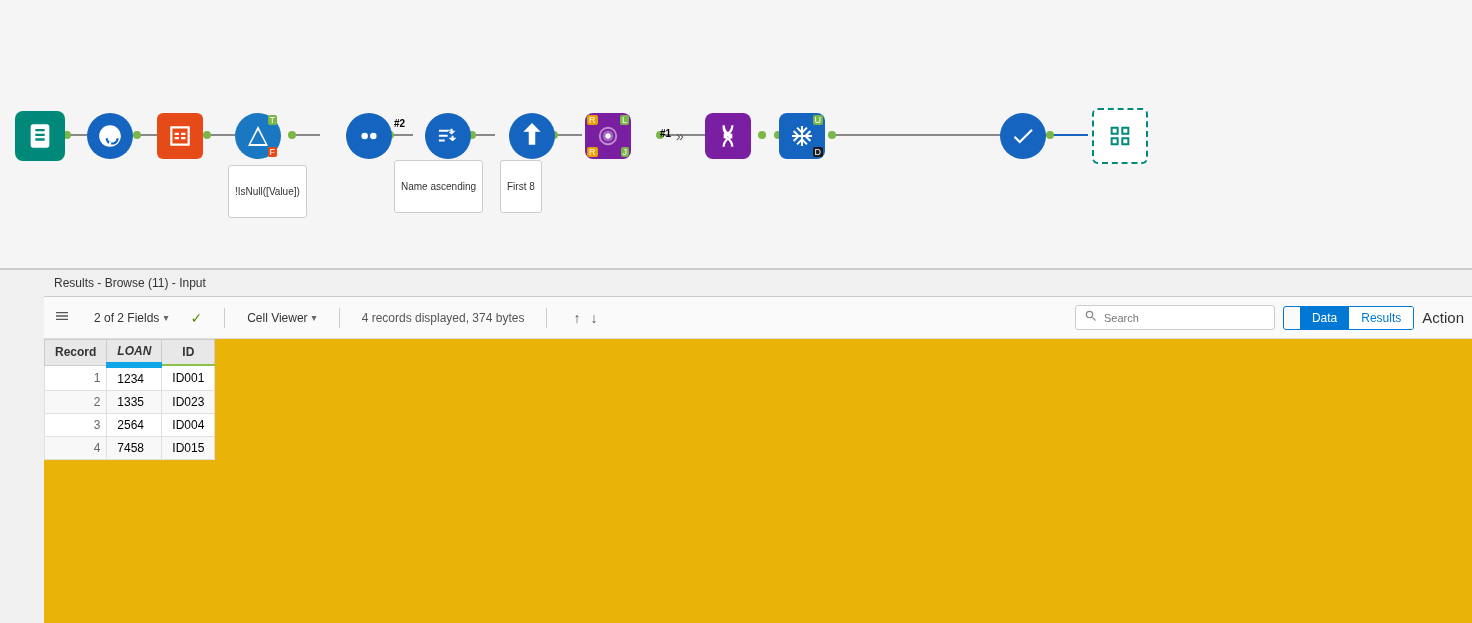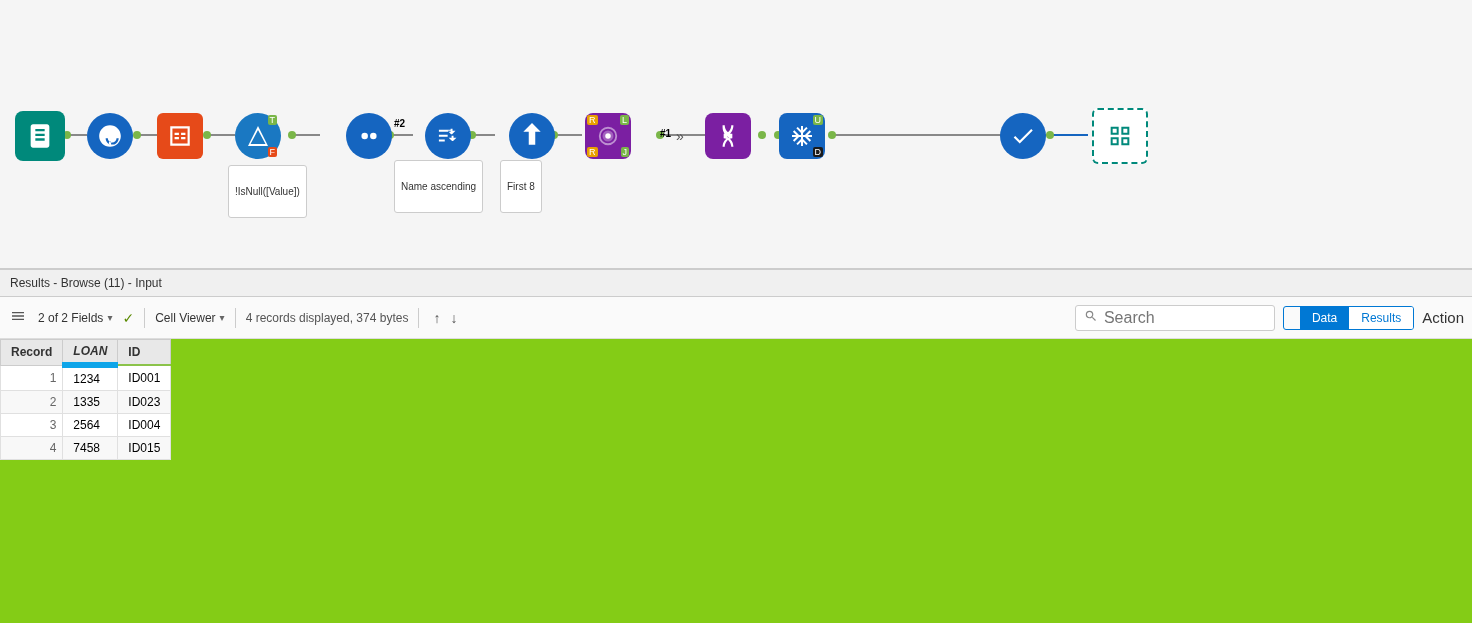--- a/index.html
+++ b/index.html
@@ -9,24 +9,25 @@
     .canvas-area {
       background: #f5f5f5;
       height: 270px;
       position: relative;
       overflow: hidden;
       border-bottom: 2px solid #ccc;
     }
 
     
     .results-panel {
-      background: #84cc16;
+      background: #eab308;
       height: 353px;
       display: flex;
       flex-direction: column;
+      margin-left: 44px;
     }
 
     .results-header {
       padding: 6px 10px;
       background: #f0f0f0;
       border-bottom: 1px solid #ccc;
       font-size: 12px;
       color: #333;
     }
 
@@ -101,21 +102,21 @@
       border-radius: 3px;
       padding: 3px 8px;
       gap: 6px;
       background: white;
       width: 200px;
     }
 
     .search-box input {
       border: none;
       outline: none;
-      font-size: 16px;
+      font-size: 11px;
       width: 150px;
       background: transparent;
     }
 
     .search-icon {
       color: #888;
       font-size: 12px;
     }
 
     .tab-buttons {
@@ -173,20 +174,21 @@
       top: 0;
     }
 
     .data-table th.loan-col {
       border-bottom: 6px solid #0ea5e9;
       font-style: italic;
     }
 
     .data-table th.id-col {
       border-bottom: 2px solid #8bc34a;
+      text-align: center;
     }
 
     .data-table td {
       border: 1px solid #e0e0e0;
       padding: 4px 10px;
       white-space: nowrap;
     }
 
     .data-table tr:nth-child(even) td {
       background: #f8f8f8;
@@ -252,21 +254,21 @@
       width: 8px;
       height: 8px;
       background: #7ab648;
       border-radius: 50%;
     }
 
     .results-toolbar-wrapper {
       display: flex;
       align-items: center;
       padding: 5px 8px;
-      gap: 10px;
+      gap: 22px;
       border-bottom: 1px solid #ddd;
       background: #fafafa;
       min-height: 42px;
     }
   </style>
 </head>
 <body>
 
 <div class="canvas-area">
 

